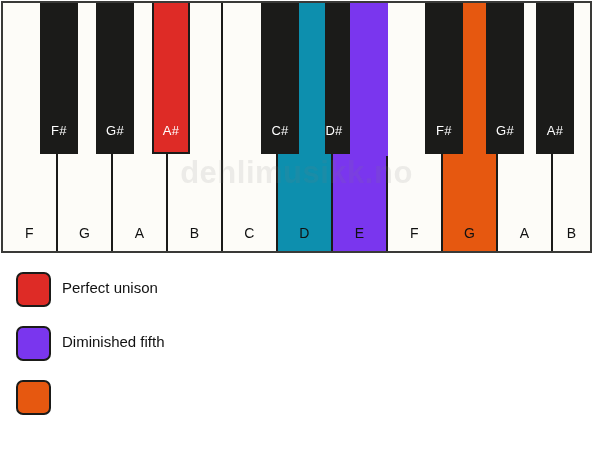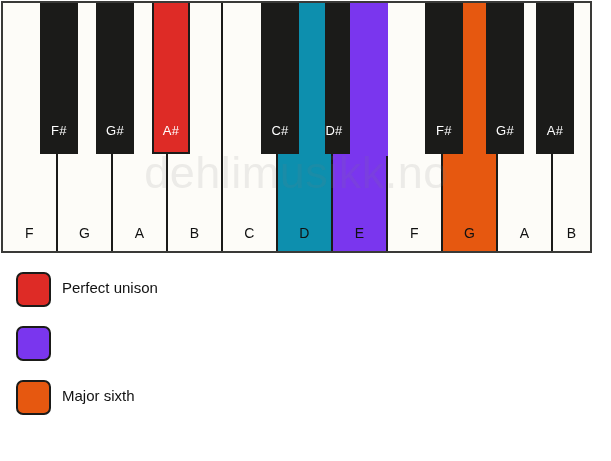--- a/index.html
+++ b/index.html
@@ -86,25 +86,26 @@
     top: 0;
     width: 100%;
     height: 100%;
     display: flex;
     align-items: center;
     justify-content: center;
     z-index: 9;
     pointer-events: none;
   }
   #watermark span {
-    font-size: 45px;
+    font-size: 31px;
     color: rgba(120,120,120,0.13);
     letter-spacing: .5px;
     transform: translateY(46px);
     white-space: nowrap;
+    font-weight: bold;
   }
 
   
   #legend {
     position: absolute;
     left: 0;
     top: 262px;
     width: 611px;
   }
   .legend-row {
@@ -207,20 +208,20 @@
 <div id="legend">
 
   <div class="legend-row">
     <div class="legend-swatch" style="background:#DE2B26;"></div>
     <div class="legend-label">Perfect unison</div>
   </div>
 
 
   <div class="legend-row">
     <div class="legend-swatch" style="background:#7A36EE;"></div>
+    <div class="legend-label">Diminished fifth</div>
   </div>
 
   <div class="legend-row">
     <div class="legend-swatch" style="background:#E65810;"></div>
-    <div class="legend-label">Major sixth</div>
   </div>
 
 </div>
 
 </body></html>

